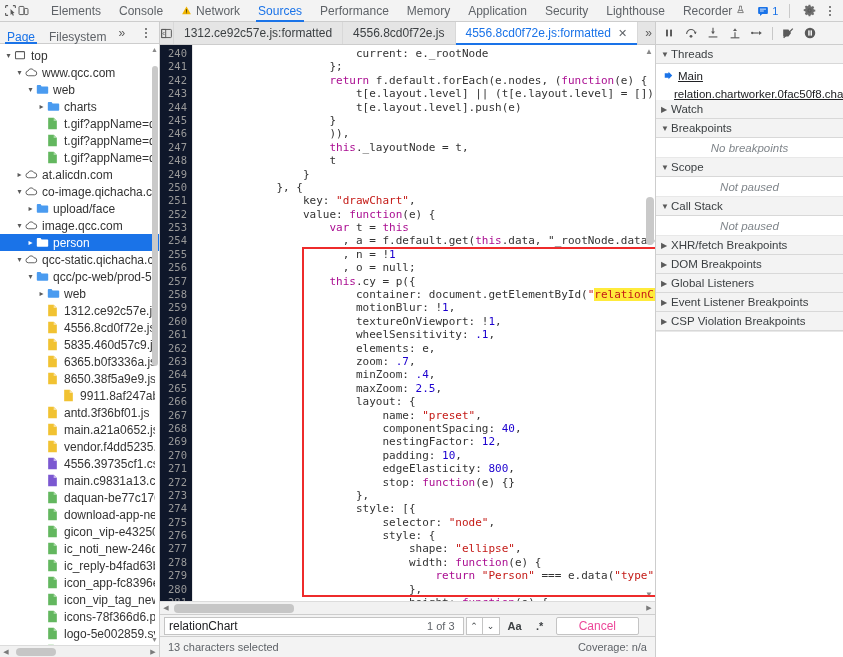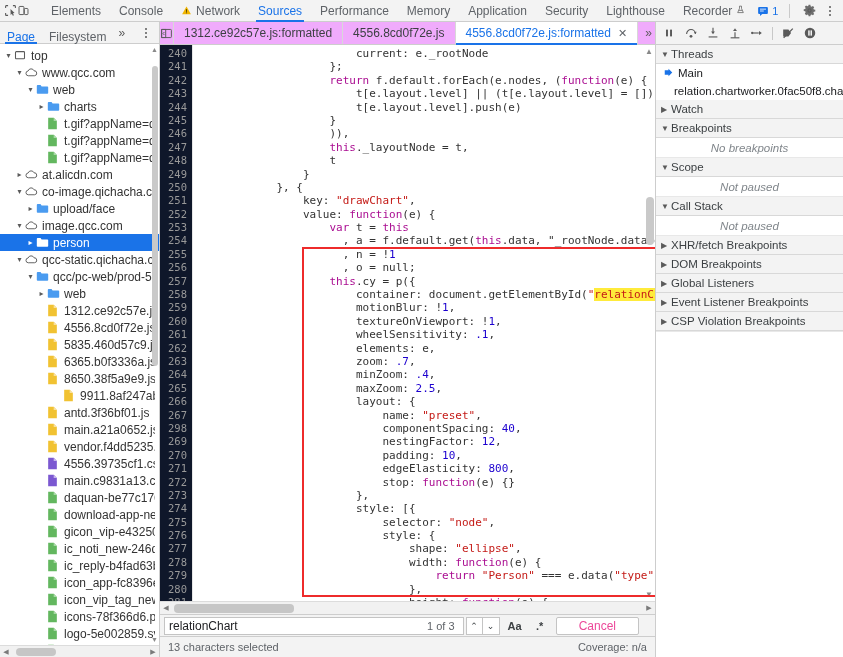--- a/index.html
+++ b/index.html
@@ -83,21 +83,21 @@
   .tree-hscroll .thumb{ position:absolute; left:16px; width:40px; height:8px; background:#c6c6c6; border-radius:4px;}
   .tree-vscroll{
     position:absolute; right:1px; top:4px; width:6px; bottom:4px;
   }
   .tree-vscroll .vthumb{ position:absolute; top:18px; height:300px; width:6px; background:#c9c9c9; border-radius:3px;}
   .tree-up,.tree-dn{ position:absolute; right:1px; font-size:7px; color:#8a8a8a;}
 
   
   .editor-col{ flex:1; display:flex; flex-direction:column; min-width:0; border-right:1px solid #cdcdcd;}
   .ed-tabbar{
-    height:23px; min-height:23px; background:#f0abfc; border-bottom:1px solid #cdcdcd;
+    height:23px; min-height:23px; background:#e5e5e5; border-bottom:1px solid #cdcdcd;
     display:flex; align-items:stretch;
   }
   .ed-sidebtn{
     width:23px; display:flex; align-items:center; justify-content:center; cursor:pointer;
     border-right:1px solid #d8d8d8;
   }
   .ed-tab{
     display:flex; align-items:center; padding:0 10px; font-size:12px; color:#3c4043;
     cursor:pointer; position:relative; white-space:nowrap; border-right:1px solid #d8d8d8;
   }
@@ -184,22 +184,22 @@
     display:flex; align-items:center; padding:0 3px; gap:2px;
   }
   .dbg-btn{ width:20px; height:19px; display:flex; align-items:center; justify-content:center; cursor:pointer; color:#5a5a5a;}
   .dbg-sep{ width:1px; height:13px; background:#c8c8c8; margin:0 3px;}
   .dbg-sec-head{
     height:19px; display:flex; align-items:center; background:#f3f3f3; border-bottom:1px solid #d8d8d8;
     padding-left:5px; font-size:11.5px; color:#3c4043; cursor:pointer; white-space:nowrap;
   }
   .tri{ width:10px; min-width:10px; font-size:8px; color:#5a5a5a; display:inline-block;}
   .dbg-row{
-    height:18px; display:flex; align-items:center; padding-left:8px; font-size:11.5px; color:#202124;
-    white-space:nowrap; overflow:hidden; cursor:pointer;
+    height:18px; display:flex; align-items:flex-end; padding-left:8px; font-size:11.5px; color:#202124;
+    white-space:nowrap; overflow:hidden; cursor:pointer;text-decoration:underline;
   }
   .dbg-row.sub{ padding-left:18px; color:#202124;}
   .thread-arrow{ color:#1a73e8; margin-right:5px; font-size:10px;}
   .dbg-empty{
     height:20px; display:flex; align-items:center; justify-content:center;
     font-style:italic; color:#80868b; font-size:11.5px; border-bottom:1px solid #e8e8e8; background:#fff;
   }
   .dbg-fill{ flex:1; background:#fff; border-top:1px solid #e8e8e8;}
 </style>
 </head>
@@ -653,21 +653,21 @@
             <div>258</div>
             <div>259</div>
             <div>260</div>
             <div>261</div>
             <div>262</div>
             <div>263</div>
             <div>264</div>
             <div>265</div>
             <div>266</div>
             <div>267</div>
-            <div>298</div>
+            <div>268</div>
             <div>269</div>
             <div>270</div>
             <div>271</div>
             <div>272</div>
             <div>273</div>
             <div>274</div>
             <div>275</div>
             <div>276</div>
             <div>277</div>
             <div>278</div>

